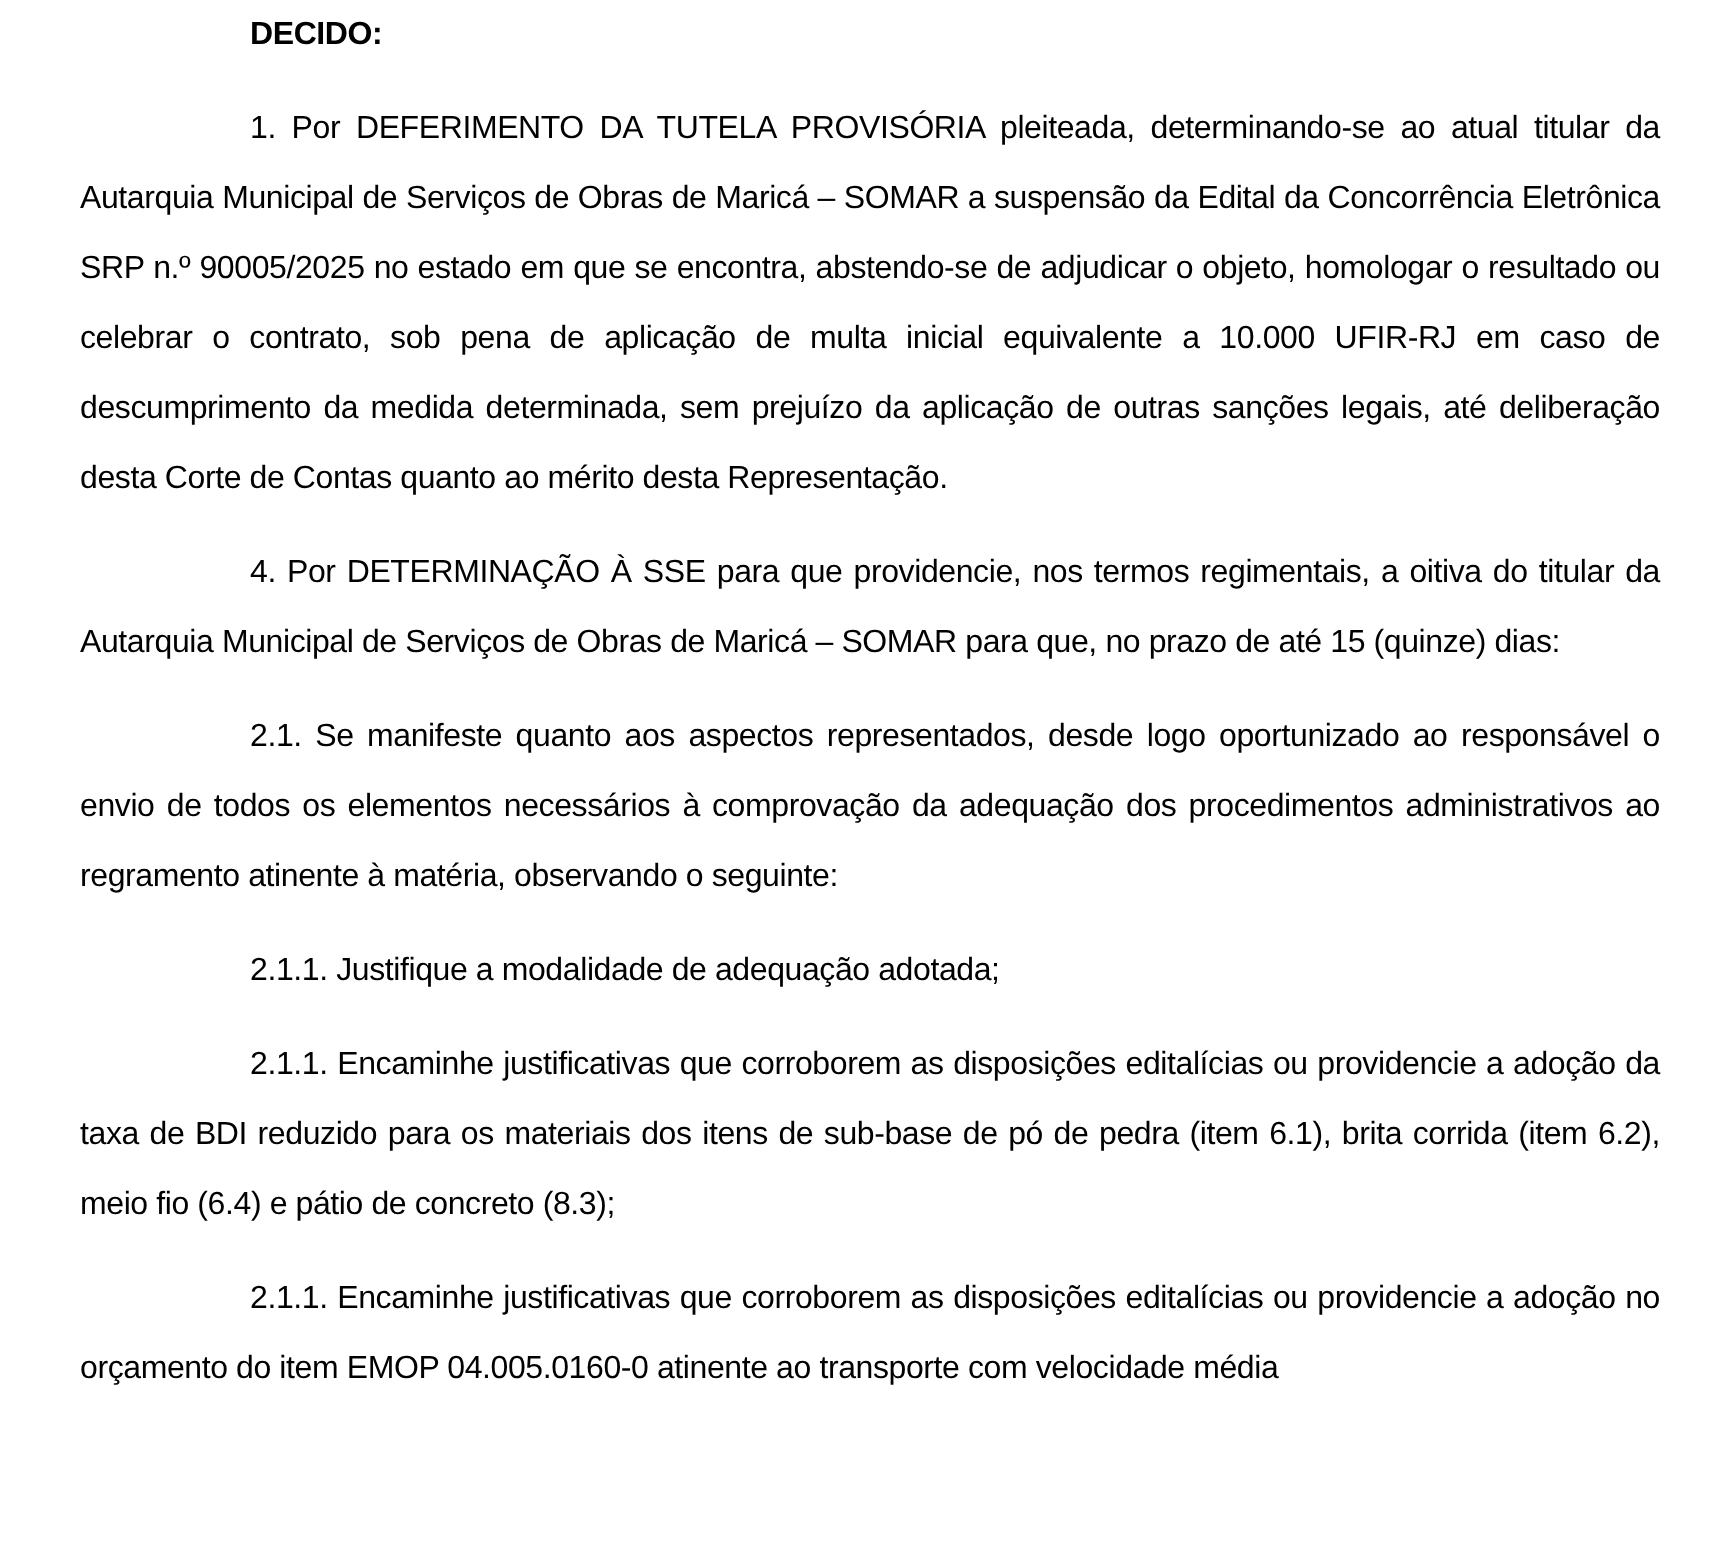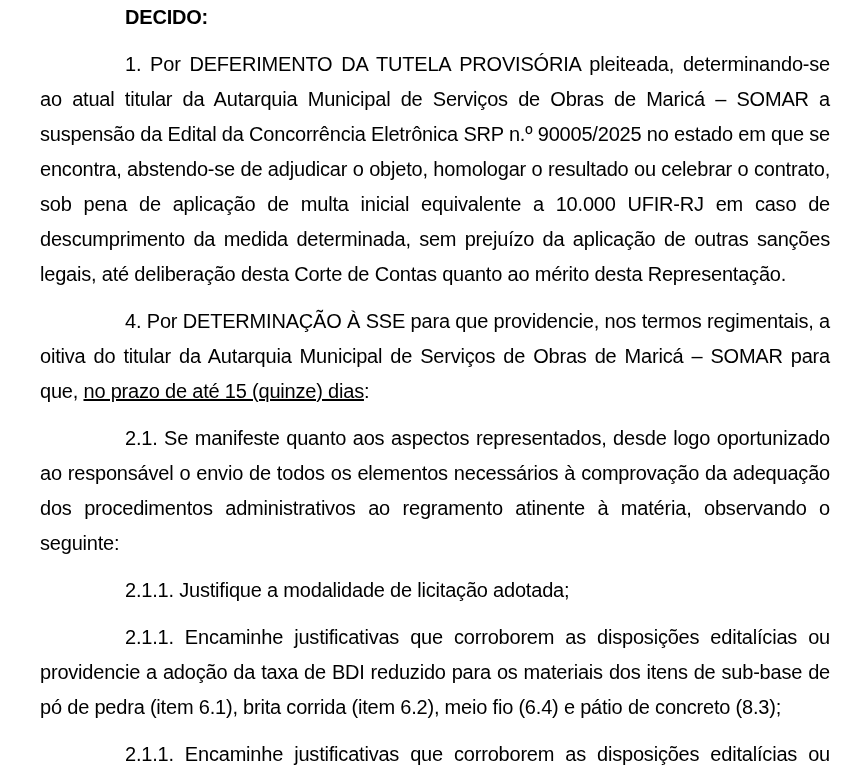--- a/index.html
+++ b/index.html
@@ -11,36 +11,36 @@
     font-family: "Liberation Sans", "DejaVu Sans", sans-serif;
     color: #000000;
   }
   .page {
     box-sizing: border-box;
     width: 855px;
     padding: 0 25px 0 40px;
   }
   .para {
     margin: 0 0 12px 0;
-    font-size: 20px;
+    font-size: 16px;
     line-height: 35px;
     text-align: justify;
     text-indent: 85px;
     letter-spacing: -0.2px;
   }
   .heading { font-weight: bold; }
   .b { font-weight: normal; }
-  .u { text-decoration: underline; }
+  .u { }
 </style>
 </head>
 <body>
 
 <div class="page">
   <p class="para heading">DECIDO:</p>
   <div id="paragraphs">
       <p class="para"><span>1. Por </span><span class="b">DEFERIMENTO DA TUTELA PROVISÓRIA</span><span> pleiteada, determinando-se ao atual titular da Autarquia Municipal de Serviços de Obras de Maricá – SOMAR a suspensão da Edital da Concorrência Eletrônica SRP n.º 90005/2025 no estado em que se encontra, abstendo-se de adjudicar o objeto, homologar o resultado ou celebrar o contrato, sob pena de aplicação de multa inicial equivalente a 10.000 UFIR-RJ em caso de descumprimento da medida determinada, sem prejuízo da aplicação de outras sanções legais, até deliberação desta Corte de Contas quanto ao mérito desta Representação.</span></p>
       <p class="para"><span>4. Por </span><span class="b">DETERMINAÇÃO À SSE</span><span> para que providencie, nos termos regimentais, a oitiva do titular da Autarquia Municipal de Serviços de Obras de Maricá – SOMAR para que, </span><span class="u">no prazo de até 15 (quinze) dias</span><span>:</span></p>
       <p class="para"><span>2.1. Se manifeste quanto aos aspectos representados, desde logo oportunizado ao responsável o envio de todos os elementos necessários à comprovação da adequação dos procedimentos administrativos ao regramento atinente à matéria, observando o seguinte:</span></p>
-      <p class="para"><span>2.1.1. Justifique a modalidade de licitação adotada;</span></p>
+      <p class="para"><span>2.1.1. Justifique a modalidade de adequação adotada;</span></p>
       <p class="para"><span>2.1.1. Encaminhe justificativas que corroborem as disposições editalícias ou providencie a adoção da taxa de BDI reduzido para os materiais dos itens de sub-base de pó de pedra (item 6.1), brita corrida (item 6.2), meio fio (6.4) e pátio de concreto (8.3);</span></p>
       <p class="para"><span>2.1.1. Encaminhe justificativas que corroborem as disposições editalícias ou providencie a adoção no orçamento do item EMOP 04.005.0160-0 atinente ao transporte com velocidade média</span></p>
     </div>
 </div>
 
 </body></html>

